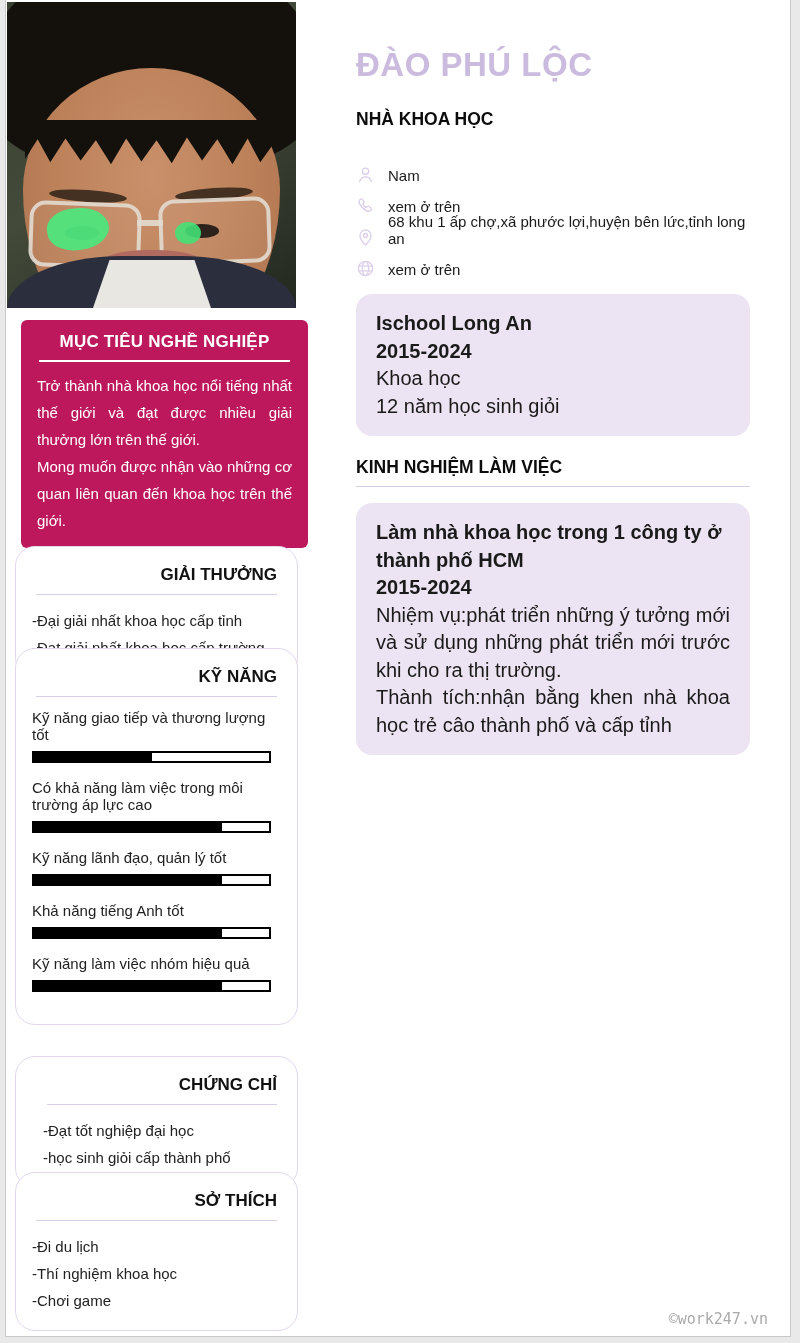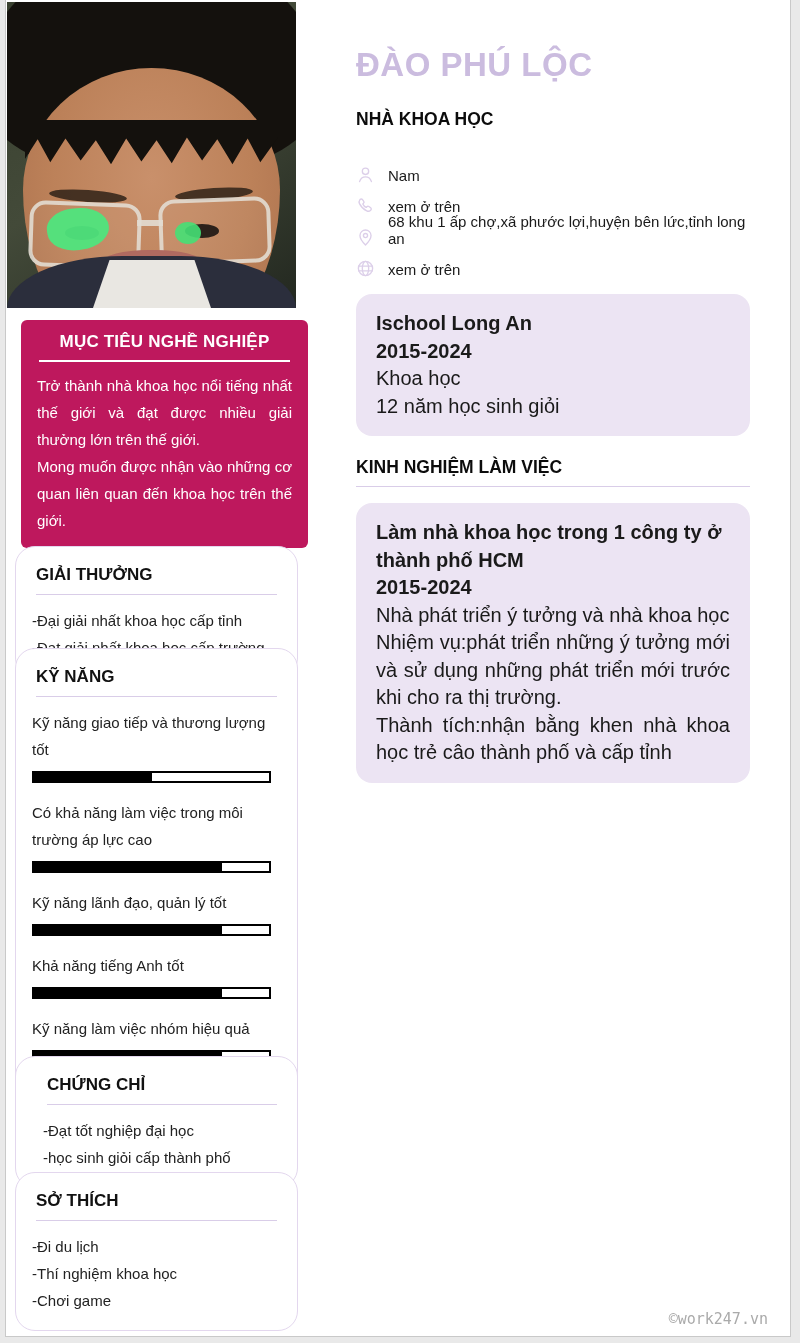--- a/index.html
+++ b/index.html
@@ -41,28 +41,28 @@
 
   
   .objective { position:absolute; left:15px; top:320px; width:287px; min-height:210px; background:#be185d;
                border-radius:6px; padding:12px 16px 14px; color:#ffffff; }
   .objective h2 { font-size:17px; text-align:center; letter-spacing:.2px; padding-bottom:8px;
                   border-bottom:2px solid #ffffff; margin:0 2px 10px; }
   .objective p { font-size:15px; line-height:27px; text-align:justify; }
 
   .card { position:absolute; left:9px; width:283px; background:#fff; border:1.5px solid #e3d7ee;
           border-radius:20px; padding:14px 16px 16px; }
-  .card h2 { font-size:17px; text-align:left; color:#111; padding-bottom:9px;
+  .card h2 { font-size:17px; text-align:right; color:#111; padding-bottom:9px;
              border-bottom:1px solid #d9cde8; margin:4px 4px 12px; }
   .card .item { font-size:15px; line-height:27px; color:#222; }
   .card.awards { top:546px; } .card.skills { top:648px; }
   .card.certs { top:1056px;padding-left:27px; } .card.hobbies { top:1172px; }
 
   .skill { margin-bottom:6px; }
-  .skill .lbl { font-size:15px; line-height:27px; color:#222; margin-bottom:8px; }
+  .skill .lbl { font-size:15px; line-height:17px; color:#222; margin-bottom:8px; }
   .bar { width:96%; height:12px; border:2px solid #000; background:#fff; margin-bottom:16px; }
   .fill { height:100%; background:#000; }
 
   
   .right { position:absolute; left:350px; top:0; width:394px; }
   .name { margin-top:46px; font-size:33px; font-weight:bold; color:#cbbcdf; letter-spacing:.5px; }
   .job { margin-top:25px; font-size:17.5px; font-weight:bold; color:#0c0c0c; }
   .info { margin-top:22px; }
   .info-row { display:flex; align-items:flex-end; height:31.5px; }
   .info-row .ic { width:19px; height:19px; margin-right:13px; flex:0 0 19px; }
@@ -200,20 +200,19 @@
       <div class="b">Ischool Long An</div>
       <div class="b">2015-2024</div>
       <div>Khoa học</div>
       <div>12 năm học sinh giỏi</div>
     </div>
 
     <div class="sec-head">KINH NGHIỆM LÀM VIỆC</div>
     <div class="box">
       <div class="b">Làm nhà khoa học trong 1 công ty ở thành phố HCM</div>
       <div class="b">2015-2024</div>
-      <div>Nhà phát triển ý tưởng và nhà khoa học</div>
       <div class="just">Nhiệm vụ:phát triển những ý tưởng mới và sử dụng những phát triển mới trước khi cho ra thị trường.</div>
       <div class="just">Thành tích:nhận bằng khen nhà khoa học trẻ câo thành phố và cấp tỉnh</div>
     </div>
   </div>
 
   <div class="watermark">©work247.vn</div>
 </div>
 
 </body></html>

